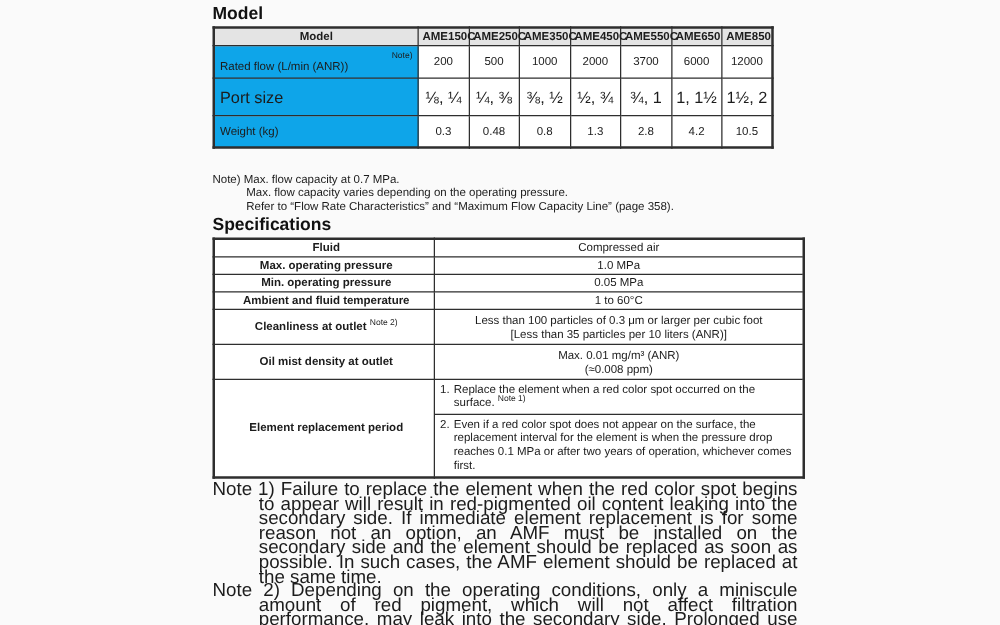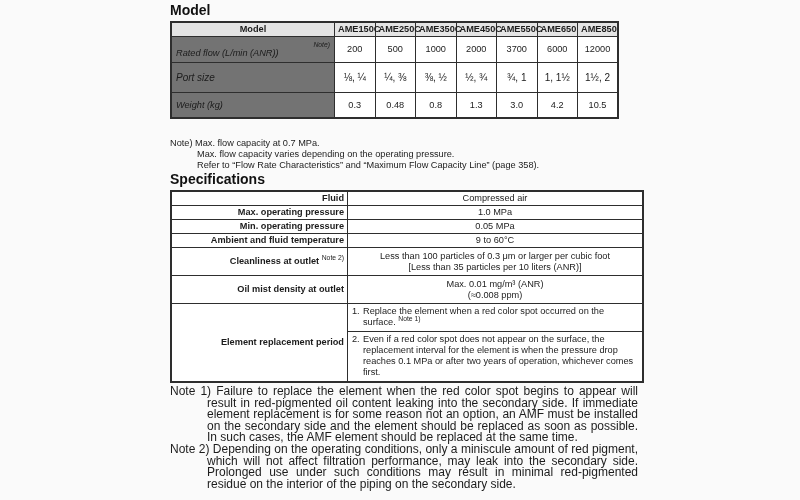--- a/index.html
+++ b/index.html
@@ -22,51 +22,51 @@
   th,td{padding:0 3px;font-size:9.2px;line-height:11px;vertical-align:middle;}
 
   
   .model-table{width:449px;}
   .model-table th{font-weight:bold;}
   .model-table thead th{
     background:#e4e4e4;text-align:center;height:13px;
     font-size:9.2px;
   }
   .model-table .row-label{
-    text-align:left;font-weight:normal;background:#737373;padding-left:4px;font-style:italic;
+    text-align:left;font-weight:normal;background:#0ea5e9;padding-left:4px;
   }
   .model-table td{text-align:center;}
   .model-table .r1 td,.model-table .r1 th{height:25px;}
-  .model-table .r2 td,.model-table .r2 th{height:29px;font-size:10px;}
+  .model-table .r2 td,.model-table .r2 th{height:29px;font-size:13px;}
   .model-table .r3 td,.model-table .r3 th{height:24px;}
   .note-sup-line{display:block;text-align:right;font-size:6.8px;line-height:7px;padding-right:1px;}
   .sup{font-size:6.8px;vertical-align:super;line-height:0;font-weight:normal;}
 
   
   .model-notes{margin-top:19px;font-size:9.2px;line-height:11px;color:#1c1c1c;}
   .model-notes .cont{padding-left:27px;}
 
   
   .spec-table{width:456px;}
   .spec-table th{
-    text-align:right;font-weight:bold;padding-left:6px;width:166px;
+    text-align:center;font-weight:bold;padding-left:6px;width:166px;
   }
   .spec-table td{text-align:center;width:288px;}
   .spec-table .simple th,.spec-table .simple td{height:13px;}
   .spec-table .twoline th,.spec-table .twoline td{height:27px;}
   .spec-table td.stack{padding:0;}
   .spec-table .itm{padding:2px 4px 3px 4px;display:flex;text-align:left;}
   .spec-table .itm.second{border-top:1px solid #2e2e2e;}
   .itm .num{flex:0 0 11px;}
   .itm .txt{flex:1;}
 
   
   .footnotes{margin-top:3px;width:468px;}
   .footnote{
-    font-size:12px;line-height:11.6px;text-align:justify;
+    font-size:15px;line-height:11.6px;text-align:justify;
     padding-left:37px;text-indent:-37px;margin:0;
   }
 </style>
 </head>
 <body>
 
 <div class="page">
 
   <h2 class="section-title">Model</h2>
 
@@ -106,21 +106,21 @@
         <td>¾, 1</td>
         <td>1, 1½</td>
         <td>1½, 2</td>
       </tr>
       <tr class="r3">
         <th class="row-label">Weight (kg)</th>
         <td>0.3</td>
         <td>0.48</td>
         <td>0.8</td>
         <td>1.3</td>
-        <td>3.0</td>
+        <td>2.8</td>
         <td>4.2</td>
         <td>10.5</td>
       </tr>
     </tbody>
   </table>
 
   <div class="model-notes">
     <div><span>Note)</span> <span>Max. flow capacity at 0.7 MPa.</span></div>
     <div class="cont">Max. flow capacity varies depending on the operating pressure.</div>
     <div class="cont">Refer to “Flow Rate Characteristics” and “Maximum Flow Capacity Line” (page 358).</div>
@@ -137,21 +137,21 @@
       <tr class="simple">
         <th>Max. operating pressure</th>
         <td>1.0 MPa</td>
       </tr>
       <tr class="simple">
         <th>Min. operating pressure</th>
         <td>0.05 MPa</td>
       </tr>
       <tr class="simple">
         <th>Ambient and fluid temperature</th>
-        <td>9 to 60°C</td>
+        <td>1 to 60°C</td>
       </tr>
       <tr class="twoline">
         <th><span>Cleanliness at outlet</span> <sup class="sup">Note 2)</sup></th>
         <td>
           <div>Less than 100 particles of 0.3 μm or larger per cubic foot</div>
           <div>[Less than 35 particles per 10 liters (ANR)]</div>
         </td>
       </tr>
       <tr class="twoline">
         <th>Oil mist density at outlet</th>

